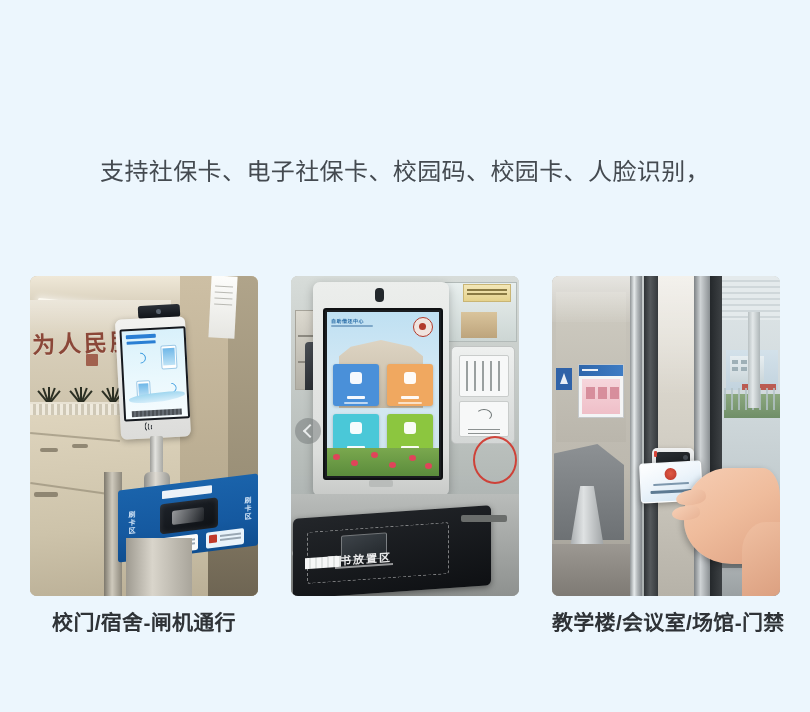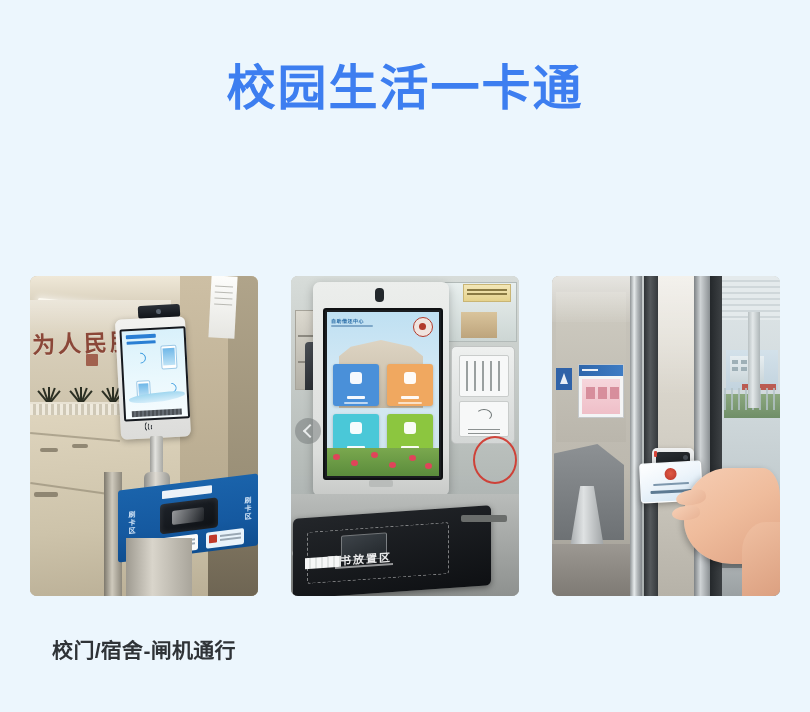--- a/index.html
+++ b/index.html
@@ -81,21 +81,20 @@
 
   
   .captions {
     position: absolute;
     top: 606px;
     left: 30px;
     width: 750px;
     height: 34px;
     display: flex;
     justify-content: space-between;
-    margin-top: 28px;
   }
   .caption {
     width: 228px;
     text-align: center;
     font-size: 21px;
     line-height: 34px;
     font-weight: bold;
     color: #2f3337;
     letter-spacing: 0.3px;
     white-space: nowrap;
@@ -667,23 +666,23 @@
     position:absolute; left:190px; top:246px; width:60px; height:74px;
     background: linear-gradient(150deg,#f0c0a2,#d99c7c);
     border-radius: 40% 10% 0 0;
   }
 </style>
 </head>
 <body>
 
 <div class="page">
 
-  <div class="headline">校园生活一卡通</div>
 
   <div class="subtitle">
+    <span class="line">支持社保卡、电子社保卡、校园码、校园卡、人脸识别，</span>
   </div>
 
   <div class="cards">
 
     <div class="card">
       <div class="photo">
         <div class="p1-bg"></div>
         <div class="p1-ceiling"></div>
         <div class="p1-ceilinglight"></div>
         <div class="p1-wall"></div>
@@ -912,15 +911,16 @@
         <div class="p3-finger" style="left:124px;top:214px;width:30px;height:15px;transform:rotate(-10deg)"></div>
         <div class="p3-finger" style="left:120px;top:230px;width:28px;height:14px;transform:rotate(-6deg)"></div>
         <div class="p3-wrist"></div>
       </div>
     </div>
 
   </div>
 
   <div class="captions">
     <div class="caption">校门/宿舍-闸机通行</div>
+    <div class="caption">教学楼/会议室/场馆-门禁</div>
   </div>
 
 </div>
 
 </body></html>

